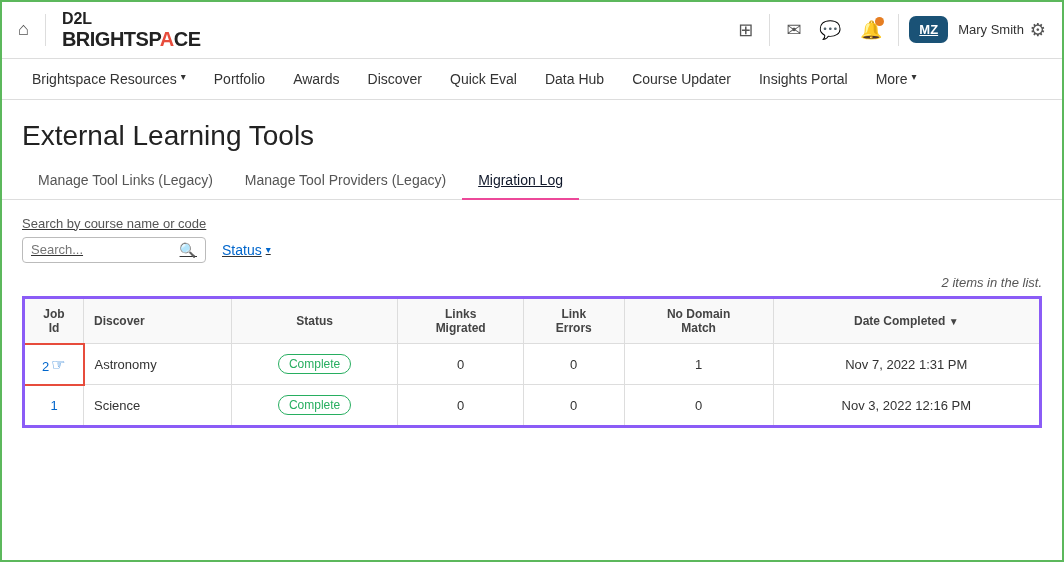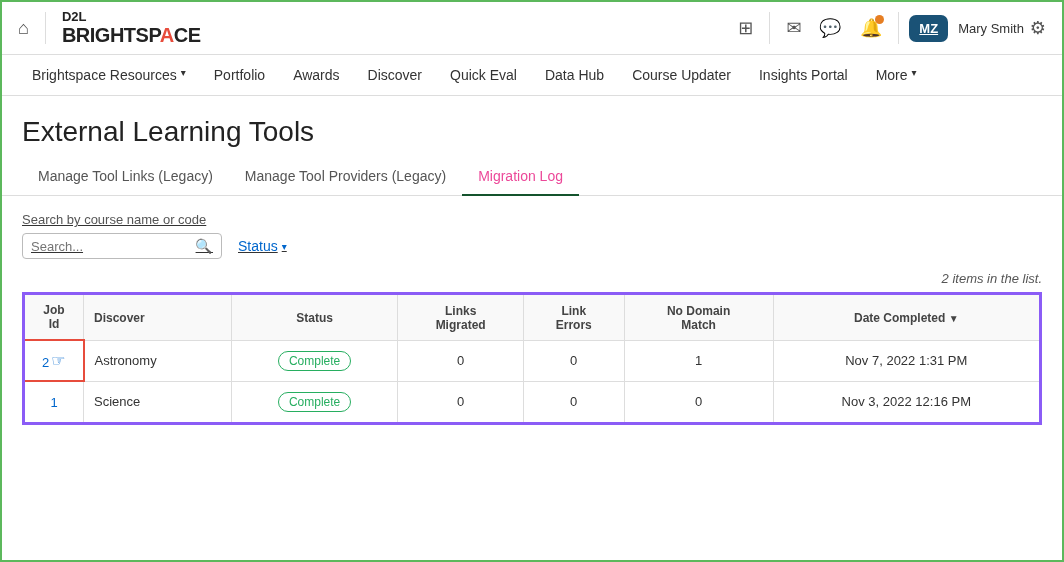--- a/index.html
+++ b/index.html
@@ -3,21 +3,21 @@
   <meta charset="utf-8">
   <style>
     * { box-sizing: border-box; margin: 0; padding: 0; }
     body { font-family: -apple-system, BlinkMacSystemFont, 'Segoe UI', Arial, sans-serif; font-size: 14px; color: #333; background: #fff; width: 1064px; min-height: 562px; border: 2px solid #5cb85c; }
 
     
     .top-bar { display: flex; align-items: center; padding: 8px 16px; border-bottom: 1px solid #ddd; gap: 12px; }
     .home-icon { color: #555; font-size: 18px; cursor: pointer; }
     .divider-v { width: 1px; height: 32px; background: #ddd; margin: 0 4px; }
     .logo { display: flex; flex-direction: column; line-height: 1.1; }
-    .logo-d2l { font-weight: bold; font-size: 13px; color: #222; }
+    .logo-d2l { font-weight: bold; font-size: 16px; color: #222; }
     .logo-bright { font-weight: 900; font-size: 20px; color: #222; letter-spacing: -0.5px; }
     .logo-bright span { color: #e74c3c; }
     .top-spacer { flex: 1; }
     .top-icons { display: flex; align-items: center; gap: 6px; }
     .top-icon-btn { background: none; border: none; cursor: pointer; padding: 6px; color: #555; font-size: 18px; position: relative; }
     .notif-badge { position: absolute; top: 4px; right: 4px; background: #e67e22; border-radius: 50%; width: 9px; height: 9px; }
     .avatar-btn { background: #1a5276; color: #fff; border: none; border-radius: 7px; padding: 6px 10px; font-size: 13px; font-weight: bold; cursor: pointer; text-decoration: underline; }
     .user-name { font-size: 13px; color: #333; margin-left: 4px; }
     .settings-btn { background: none; border: none; cursor: pointer; font-size: 18px; color: #555; }
 
@@ -27,27 +27,27 @@
     .nav-dropdown { display: flex; align-items: flex-start; gap: 4px; }
     .chevron { font-size: 10px; }
 
     
     .page-title-section { padding: 20px 20px 10px 20px; }
     .page-title { font-size: 28px; font-weight: 300; color: #222; }
 
     
     .tabs { display: flex; border-bottom: 1px solid #ddd; padding: 0 20px; }
     .tab { padding: 10px 16px; font-size: 14px; color: #555; cursor: pointer; border-bottom: 2px solid transparent; margin-bottom: -1px; }
-    .tab.active { color: #ec4899; border-bottom: 2px solid #14532d; font-weight: 500; }
+    .tab.active { color: #0f172a; border-bottom: 2px solid #ec4899; font-weight: 500; text-decoration: underline; }
 
     
     .search-area { padding: 16px 20px 8px 20px; text-decoration: underline; }
     .search-label { font-size: 13px; color: #555; margin-bottom: 6px; }
     .search-row { display: flex; align-items: center; gap: 16px; }
-    .search-box { display: flex; align-items: center; border: 1px solid #bbb; border-radius: 4px; padding: 4px 8px; width: 200px; }
+    .search-box { display: flex; align-items: center; border: 1px solid #bbb; border-radius: 4px; padding: 4px 8px; width: 184px; }
     .search-box input { border: none; outline: none; font-size: 13px; color: #555; width: 100%; background: transparent; }
     .search-icon { color: #555; font-size: 14px; }
     .status-btn { display: flex; align-items: center; gap: 4px; color: #0066cc; font-size: 14px; font-weight: 500; cursor: pointer; background: none; border: none; }
 
     
     .items-count { text-align: right; padding: 4px 20px 6px 20px; font-size: 13px; color: #555; font-style: italic; }
 
     
     .table-wrap { padding: 0 20px 20px 20px; }
     table { width: 100%; border-collapse: collapse; border: 3px solid #8b5cf6; }

